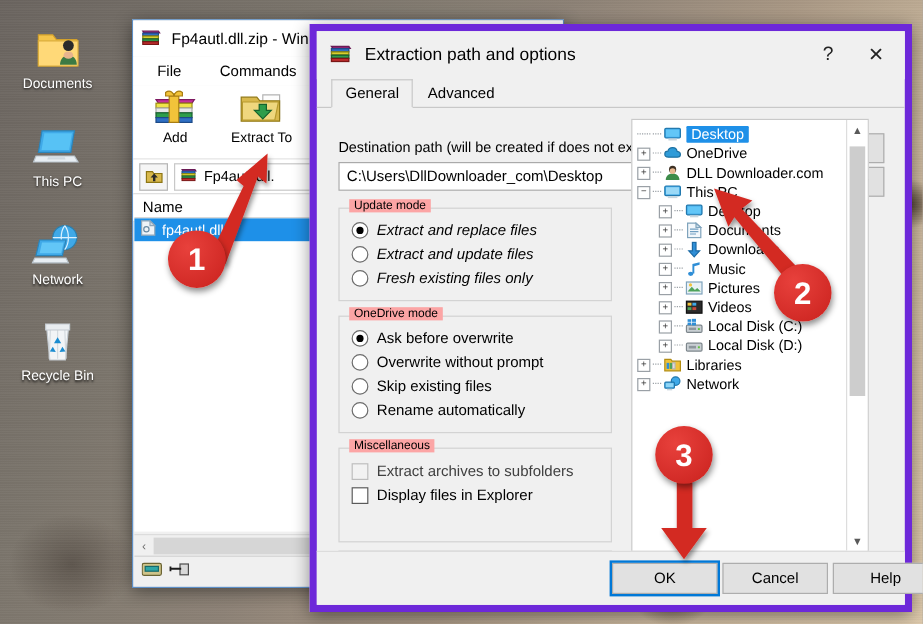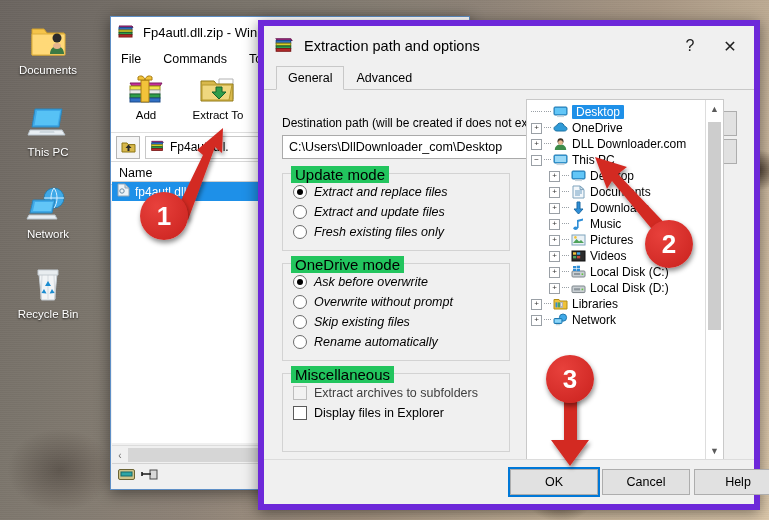--- a/index.html
+++ b/index.html
@@ -36,21 +36,21 @@
   .dicon .lbl{display:block;line-height:13px;}
 
   
   .win{position:absolute;background:#fff;border:1px solid #5b8ec4;box-shadow:0 3px 14px rgba(0,0,0,.45);}
 
   
   #winrar{left:110px;top:16px;width:358px;height:472px;border:1px solid #5e8fc6;background:#f0f0f0;}
   #winrar .titlebar{height:30px;background:#fff;display:flex;align-items:center;padding:0 6px;}
   #winrar .titlebar .ttl{font-size:13px;margin-left:8px;white-space:nowrap;overflow:hidden;}
   #winrar .menubar{height:24px;background:#fff;display:flex;align-items:center;padding:0 10px;gap:22px;font-size:12.5px;}
-  #winrar .menubar span{white-space:nowrap;}
+  #winrar .menubar span{white-space:nowrap;margin-left:10px;}
   #winrar .toolbar{height:58px;background:#fff;border-bottom:1px solid #dedede;
       display:flex;align-items:flex-start;padding:3px 6px 0 6px;gap:14px;}
   .tbtn{width:58px;text-align:center;font-size:11.5px;}
   .tbtn .ic{height:34px;display:block;margin:0 auto 1px;}
   #winrar .pathbar{height:28px;background:#fff;border-bottom:1px solid #d8d8d8;display:flex;align-items:center;gap:5px;padding:0 5px;}
   #winrar .upbtn{width:22px;height:21px;border:1px solid #b5b5b5;background:#f5f5f5;display:flex;align-items:center;justify-content:center;}
   #winrar .pathbox{flex:1;height:21px;border:1px solid #c8c8c8;background:#fff;display:flex;align-items:center;gap:5px;padding:0 4px;font-size:12px;overflow:hidden;white-space:nowrap;}
   #winrar .listhdr{height:22px;background:#fff;border-bottom:1px solid #d0d0d0;display:flex;align-items:center;padding-left:8px;font-size:12.5px;}
   #winrar .listarea{position:absolute;left:1px;right:1px;top:164px;bottom:46px;background:#fff;border-top:1px solid #cfcfcf;}
   #winrar .filerow{height:19px;background:#1e90e8;color:#fff;display:flex;align-items:center;gap:5px;padding-left:5px;font-size:12px;}
@@ -72,21 +72,21 @@
   #dlg .body{position:absolute;left:0;right:0;top:65px;bottom:0;}
 
   .lbl-small{font-size:12px;}
   .combo{height:22px;border:1px solid #aaa;background:#fff;display:flex;align-items:center;padding:0 2px 0 6px;font-size:12.5px;}
   .combo .cv{flex:1;white-space:nowrap;overflow:hidden;}
   .combo .arw{width:18px;text-align:center;color:#444;font-size:9px;}
   .btn{border:1px solid #adadad;background:#e1e1e1;font-size:12.5px;display:flex;align-items:center;justify-content:center;}
   .btn.def{outline:2px solid #0078d7;outline-offset:0;}
 
   .grp{position:absolute;border:1px solid #d3d3d3;}
-  .grp > .cap{position:absolute;top:-8px;left:8px;background:#22c55e;padding:0 4px;font-size:15px;}
+  .grp > .cap{position:absolute;top:-8px;left:8px;background:#fca5a5;padding:0 4px;font-size:10px;}
   .opt{display:flex;align-items:center;gap:7px;font-size:12.5px;height:20px;padding-left:10px;}
   .radio{width:12px;height:12px;border:1px solid #6b6b6b;border-radius:50%;background:#fff;position:relative;flex:none;}
   .radio.on:after{content:"";position:absolute;left:2.5px;top:2.5px;width:6px;height:6px;border-radius:50%;background:#000;}
   .cb{width:12px;height:12px;border:1px solid #5a5a5a;background:#fff;flex:none;}
   .cb.dis{border-color:#bdbdbd;background:#f2f2f2;}
   .opt.dis{color:#404040;}
 
   
   #tree{position:absolute;left:262px;top:8px;width:196px;bottom:44px;border:1px solid #c9c9c9;background:#fff;overflow:hidden;}
   #treeinner{position:absolute;left:0;top:0;right:18px;bottom:0;padding:4px 0 0 4px;}
@@ -341,21 +341,21 @@
         </div>
         <div class="opt">
           <span class="radio"></span>
           <span>Fresh existing files only</span>
         </div>
       </div>
     </div>
 
     <div class="grp" style="left:18px;top:172px;width:226px;height:96px;">
       <span class="cap">OneDrive mode</span>
-      <div style="padding-top:8px;font-style:italic;">
+      <div style="padding-top:8px;">
         <div class="opt">
           <span class="radio on"></span>
           <span>Ask before overwrite</span>
         </div>
         <div class="opt">
           <span class="radio"></span>
           <span>Overwrite without prompt</span>
         </div>
         <div class="opt">
           <span class="radio"></span>

